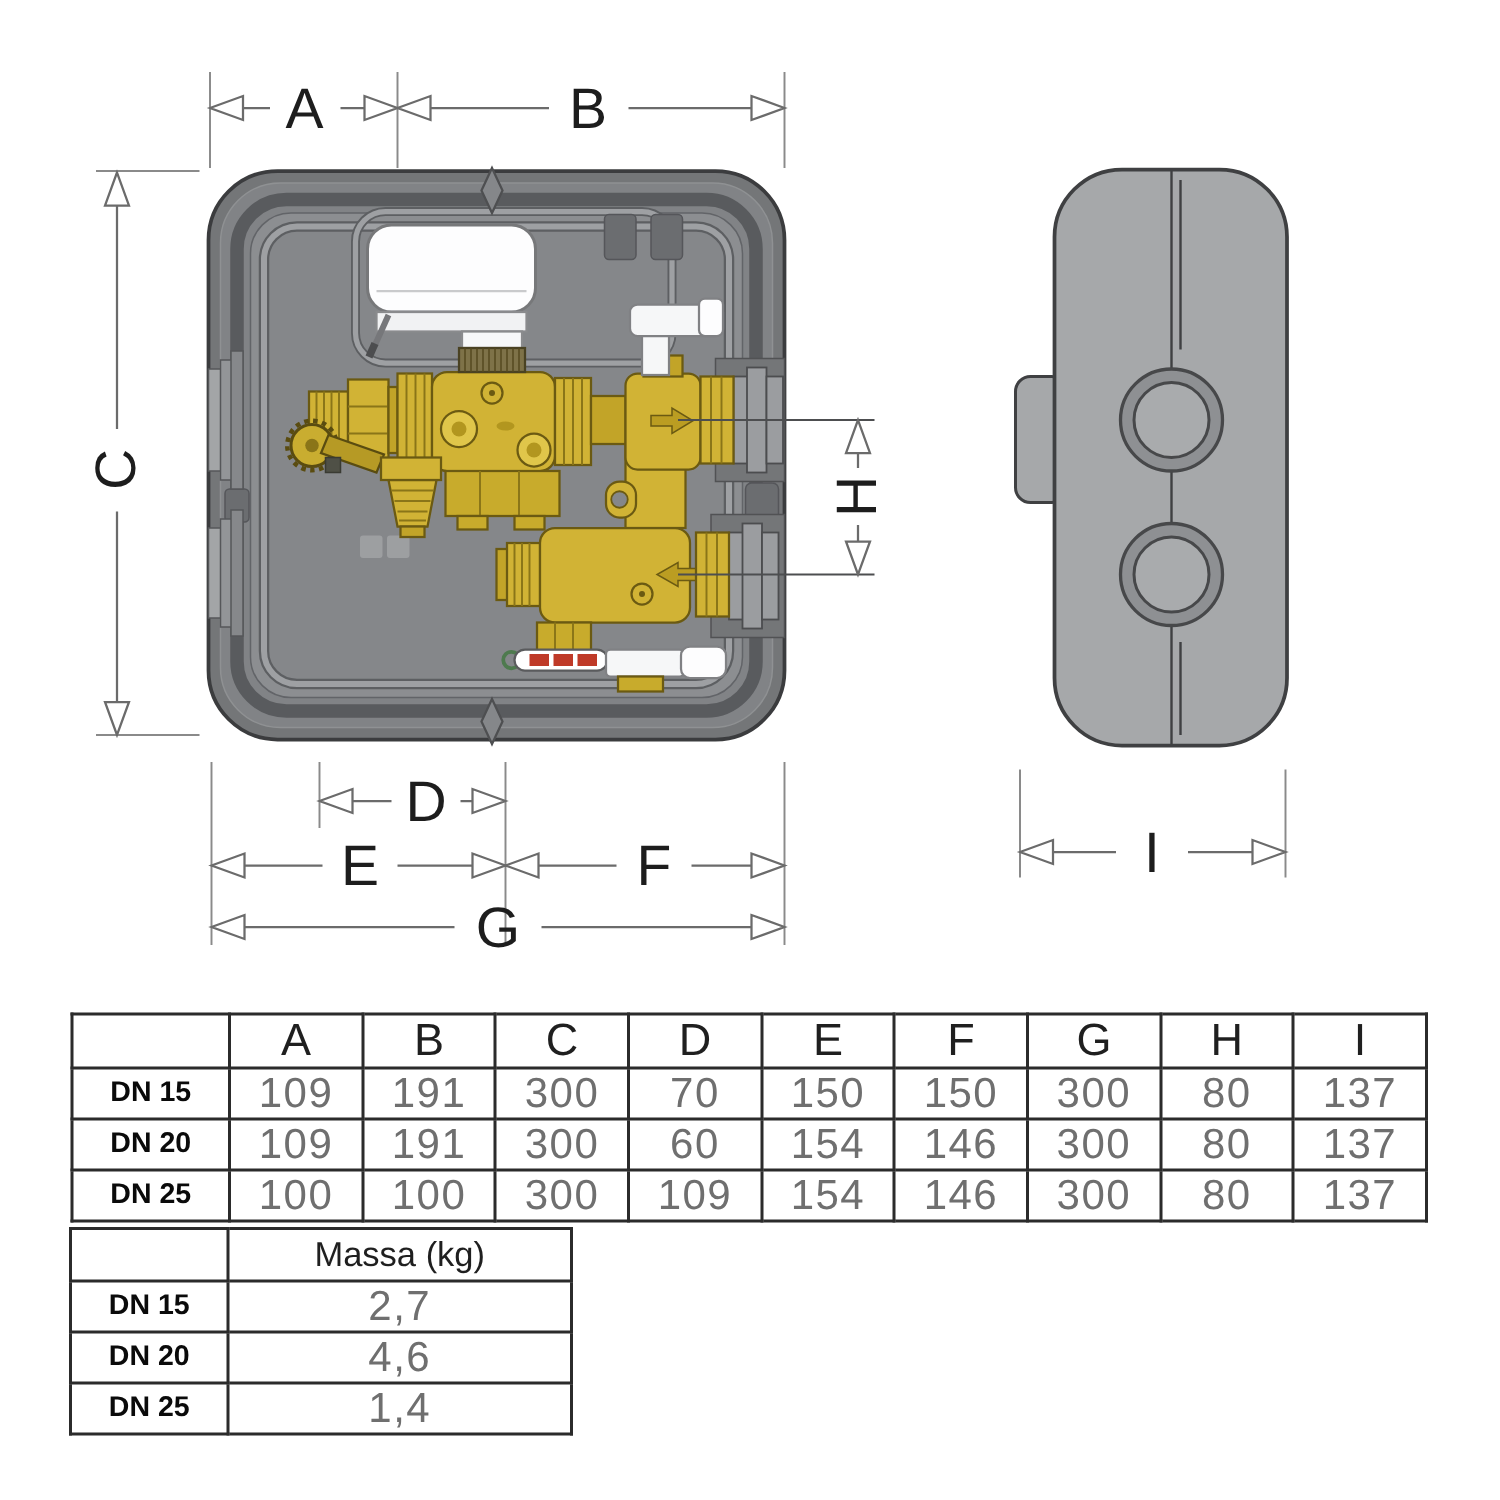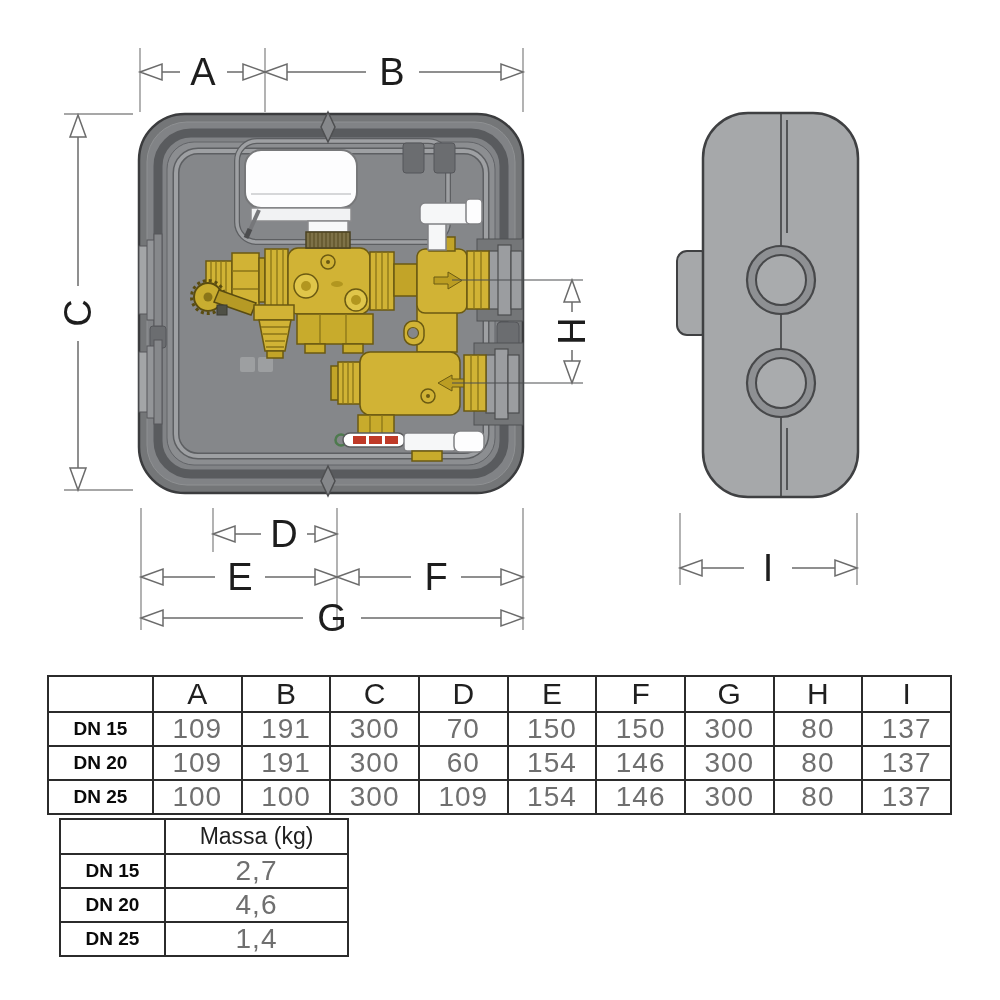--- a/index.html
+++ b/index.html
@@ -16,21 +16,21 @@
   .brassd{fill:#c2a428;stroke:#6b5a12;stroke-width:1.5;}
   .brassb{fill:#c8ab2c;stroke:#6b5a12;stroke-width:1.5;}
   .rib{stroke:#8a7518;stroke-width:1.3;fill:none;}
   .white{fill:#f6f7f8;stroke:#808184;stroke-width:1.5;}
   .step{fill:#9b9da0;stroke:#4c4d4f;stroke-width:1.2;}
   .pocket{fill:#6b6d70;stroke:#55565a;stroke-width:1;}
   
   table{position:absolute;border-collapse:collapse;table-layout:fixed;background:#fff;}
   th,td{border:2px solid #2b2b2b;text-align:center;vertical-align:middle;padding:0;}
   .dims{left:47px;top:675px;width:905px;}
-  .mass{left:59px;top:818px;width:290px;}
+  .mass{left:46px;top:818px;width:336px;}
   .dims col.lbl{width:105px;}
   .mass col.lbl{width:105px;}
   tr.hrow{height:35px;}
   tr.drow{height:29px;padding-left:27px;}
   th.letter{font-size:30px;font-weight:400;color:#1f1f1f;}
   th.rowlabel{font-size:19px;font-weight:700;color:#0a0a0a;}
   td.num{font-size:28px;font-weight:400;color:#6f6f6f;letter-spacing:1px;}
   th.masshdr{font-size:23px;font-weight:400;color:#1f1f1f;}
 </style>
 </head>

